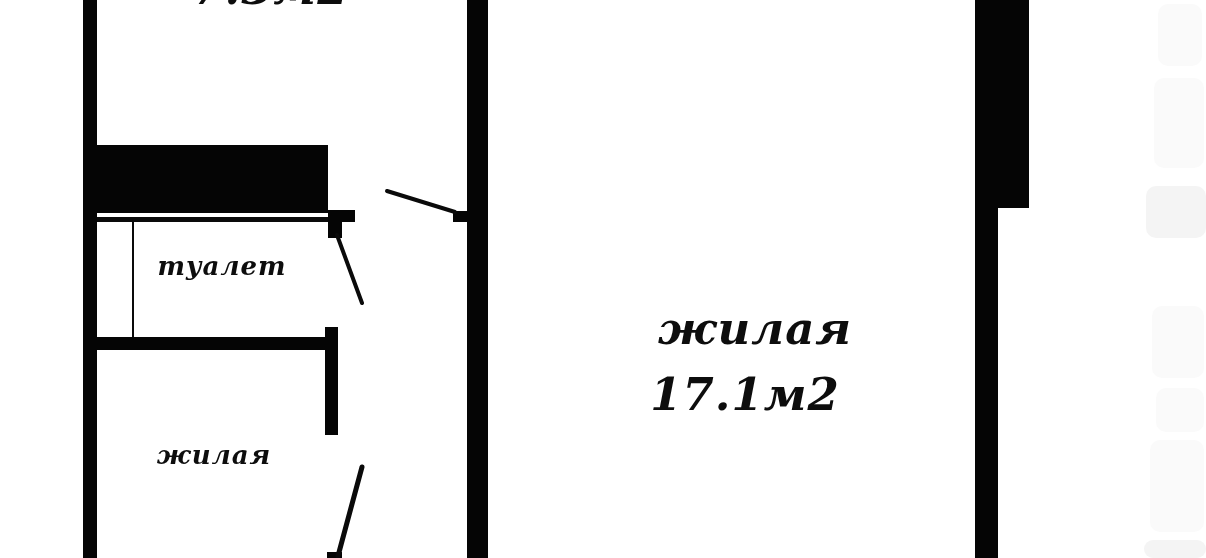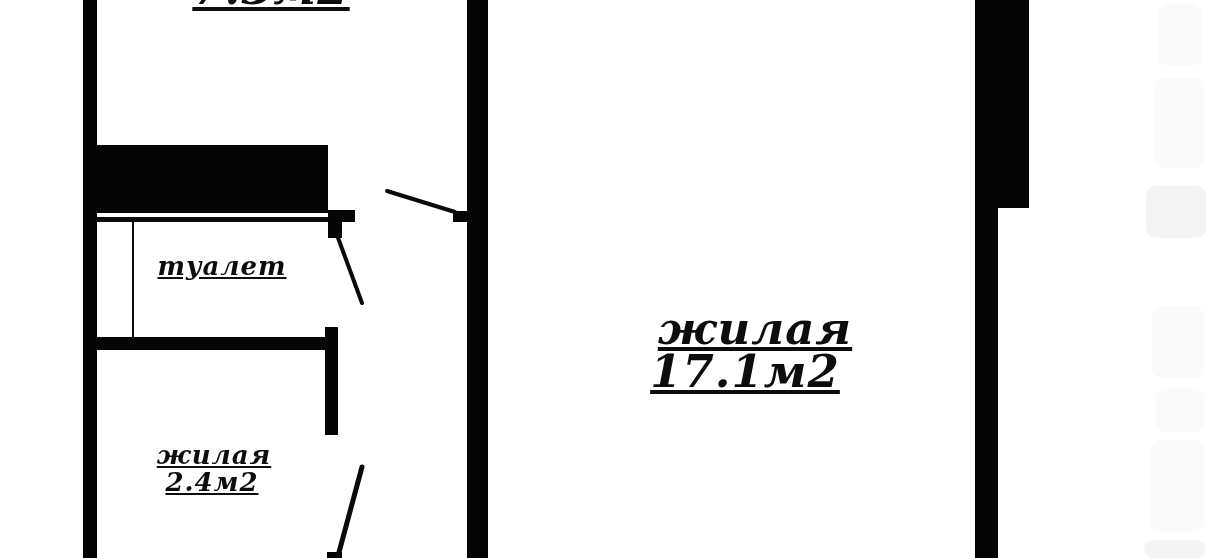--- a/index.html
+++ b/index.html
@@ -24,21 +24,20 @@
     background: #0a0a0a;
   }
   .label {
     position: absolute;
     color: #0d0d0d;
     font-weight: 700;
     font-style: italic;
     text-align: center;
     white-space: nowrap;
     letter-spacing: 1px;
-    text-decoration: underline;
   }
   .label-small {
     font-size: 26px;
     line-height: 28px;
   }
   .label-large {
     font-size: 45px;
     line-height: 46px;
   }
   .doors-svg {
@@ -92,18 +91,17 @@
     <line x1="455" y1="212" x2="387" y2="191" stroke="#0a0a0a" stroke-width="4" stroke-linecap="round"></line>
     <line x1="337" y1="235" x2="362" y2="303" stroke="#0a0a0a" stroke-width="4" stroke-linecap="round"></line>
     <line x1="362" y1="467" x2="338" y2="556" stroke="#0a0a0a" stroke-width="5" stroke-linecap="round"></line>
   </svg>
 
   <div class="label label-large" style="left:191px; top:-34px; width:160px;">7.3м2</div>
 
   <div class="label label-small" style="left:147px; top:252px; width:150px;">туалет</div>
 
   <div class="label label-small" style="left:139px; top:441px; width:150px;">жилая</div>
-  <div class="label label-small" style="left:137px; top:468px; width:150px;">2.4м2</div>
 
   <div class="label label-large" style="left:633px; top:306px; width:200px;margin-left:22px;">жилая</div>
-  <div class="label label-large" style="left:625px; top:349px; width:240px;">17.1м2</div>
+  <div class="label label-large" style="left:625px; top:372px; width:240px;">17.1м2</div>
 
 </div>
 
 </body></html>

